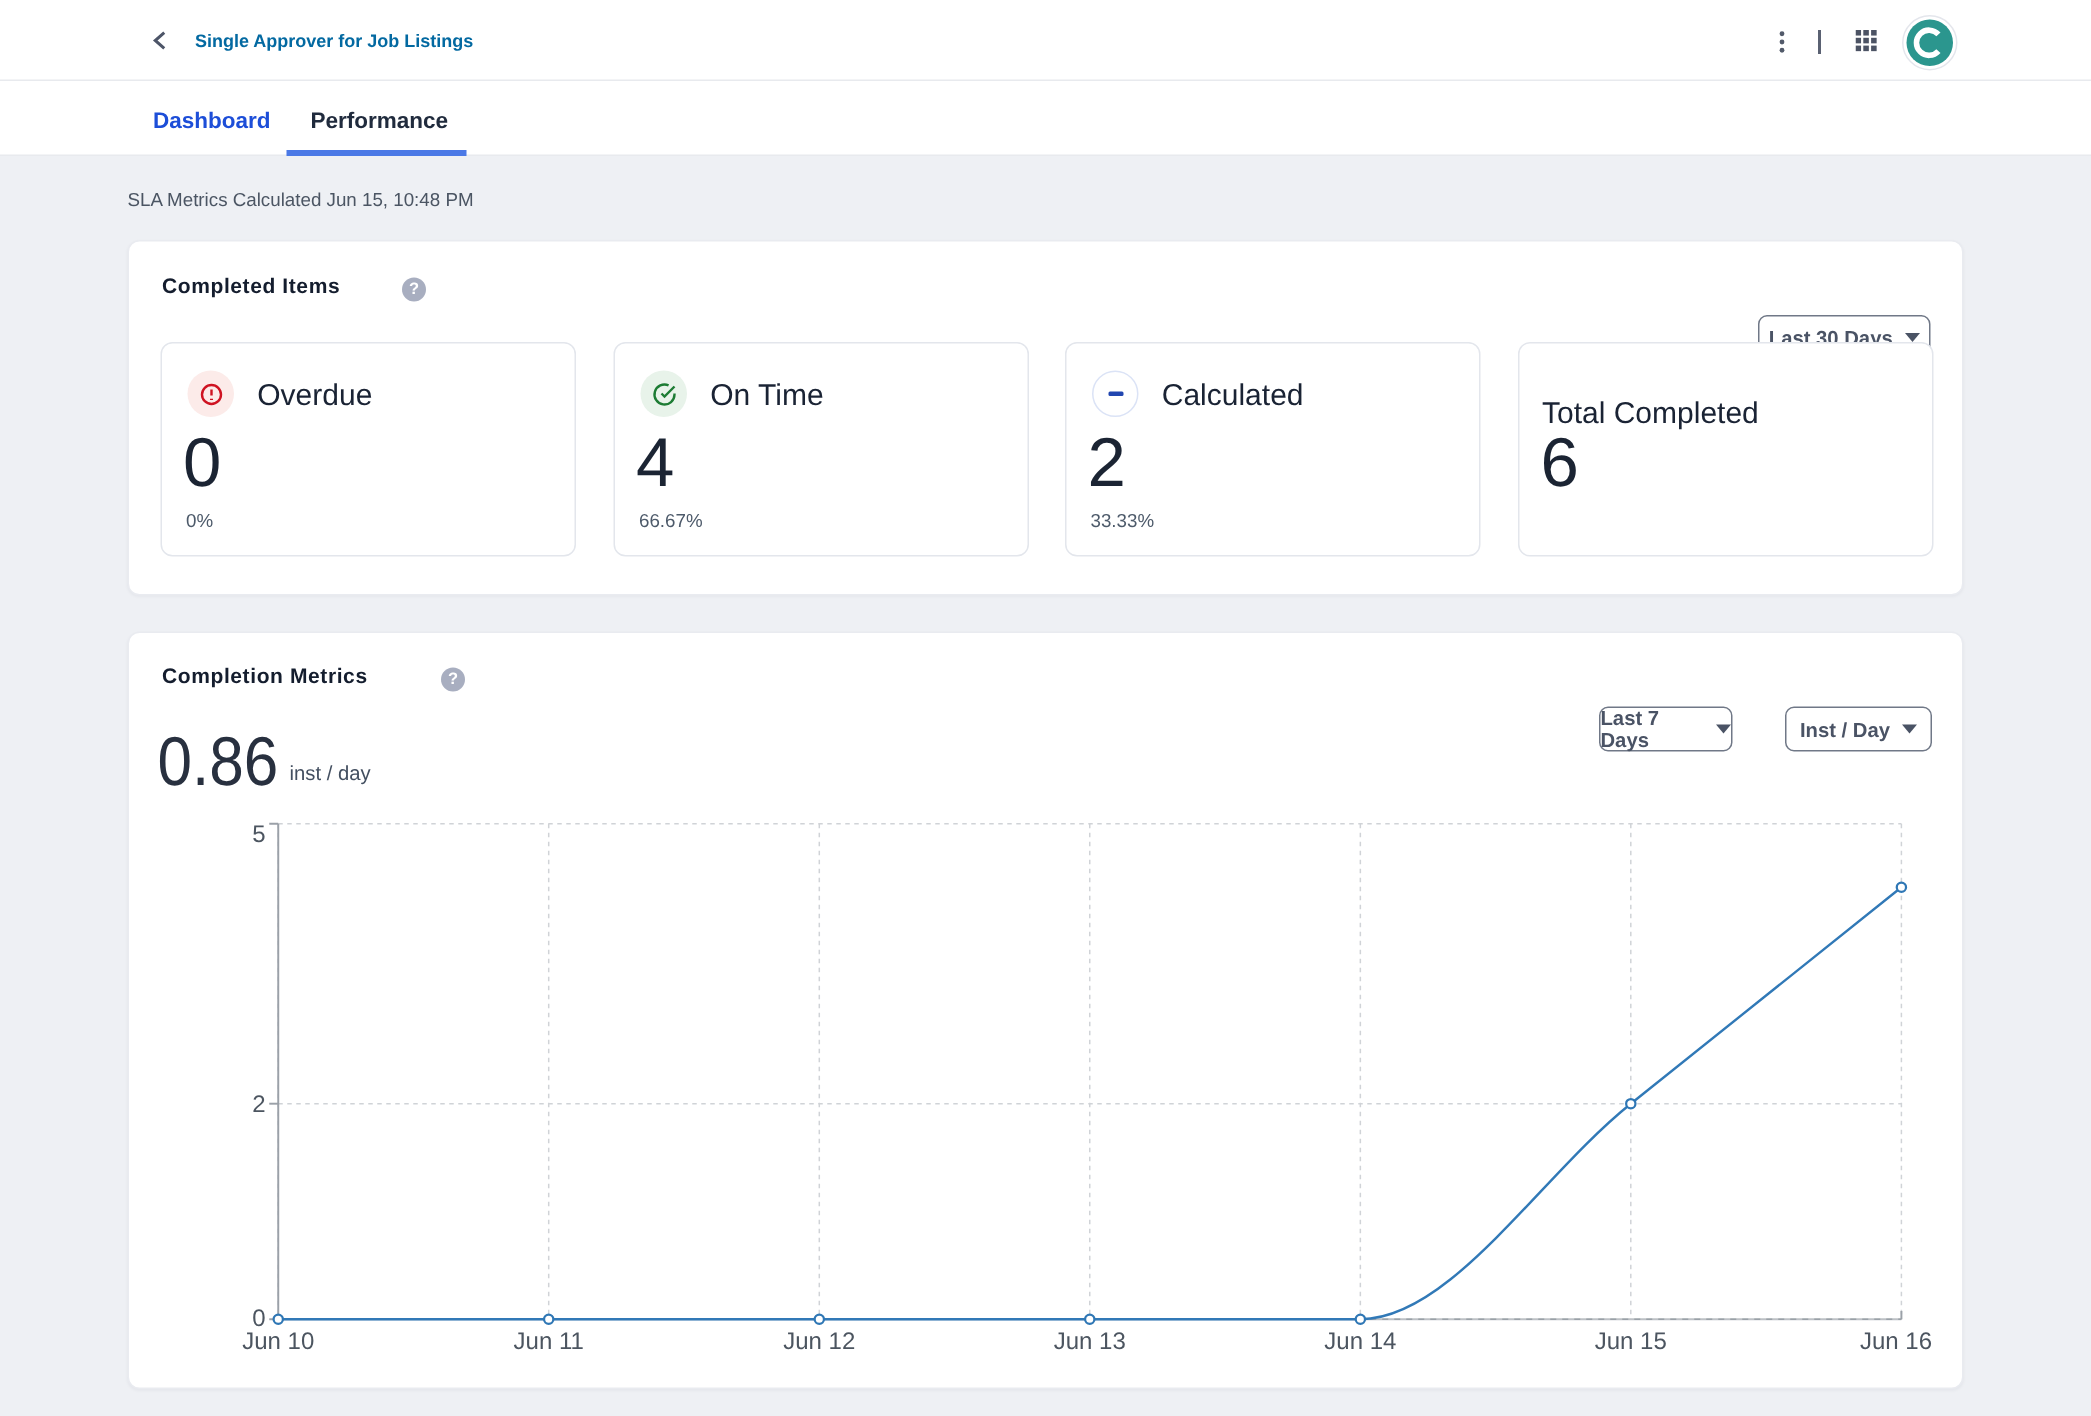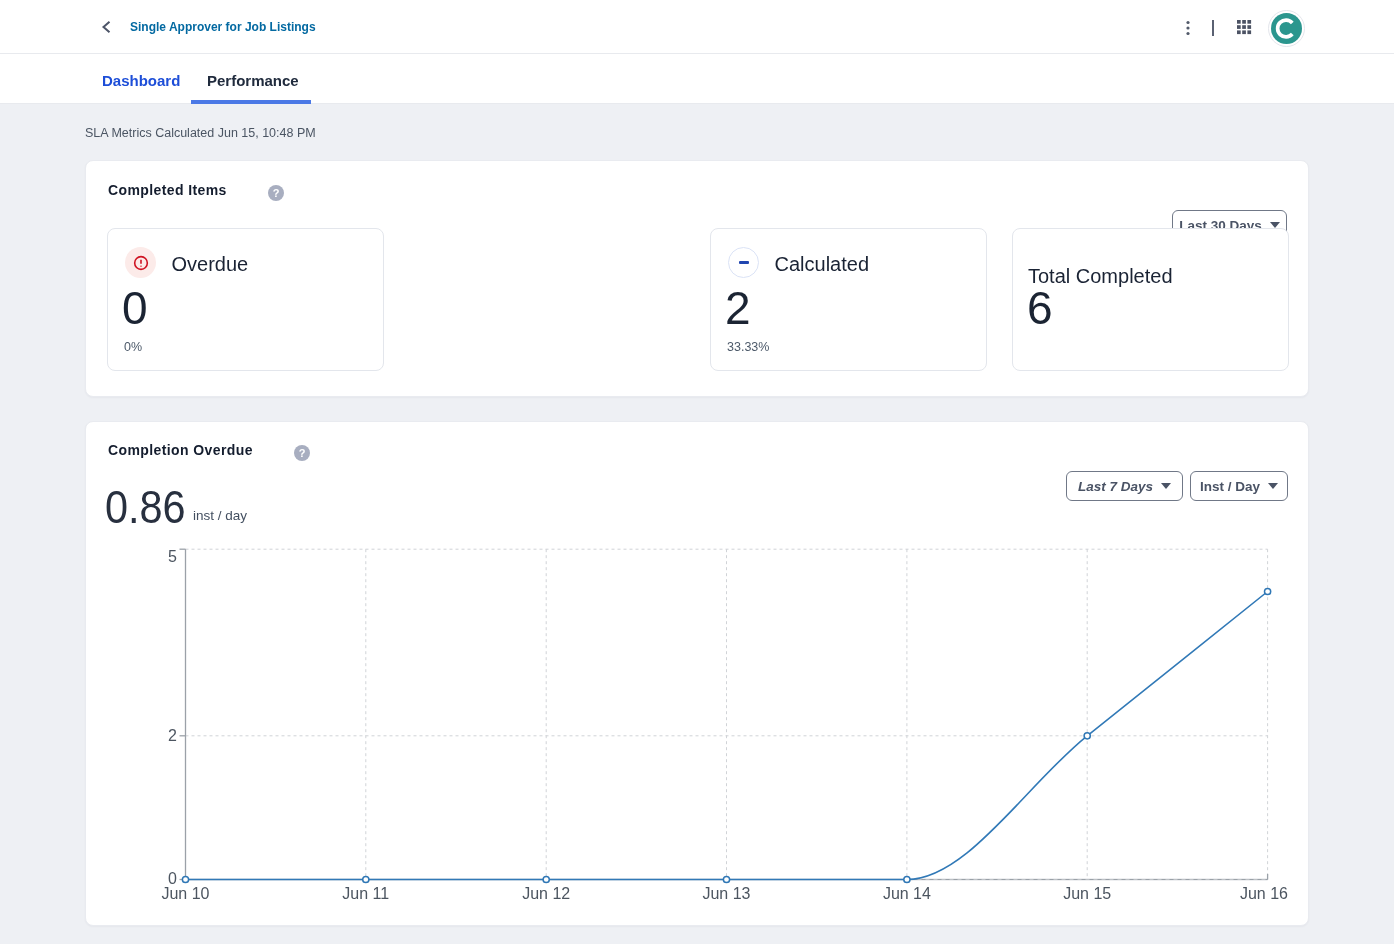--- a/index.html
+++ b/index.html
@@ -33,21 +33,21 @@
   .h2 { font-size:14px; letter-spacing:0.4px; font-weight:700; color:#141d2e; }
   #h2a { left:108px; top:182px; }
   #h2b { left:108px; top:442px; }
   .help { width:16px; height:16px; border-radius:50%; background:#a8aec0; color:#fff; font-size:11px; font-weight:700; text-align:center; line-height:16px; }
   #help1 { left:268px; top:185px; }
   #help2 { left:294px; top:445px; }
 
   .btn { height:30px; border:1px solid #707887; border-radius:6px; background:#fff; color:#4a5365; font-size:13.5px; font-weight:700; display:flex; align-items:center; justify-content:center; gap:8px;margin-top:27px; }
   .caret { width:0; height:0; border-left:5px solid transparent; border-right:5px solid transparent; border-top:6px solid #4a5365; }
   #btn30 { left:1172px; top:183px; width:115px; }
-  #btn7 { left:1066px; top:444px; width:117px;font-style:italic; }
+  #btn7 { left:1066px; top:444px; width:89px; }
   #btnInst { left:1190px; top:444px; width:98px; }
 
   .stat { top:228px; width:277px; height:143px; background:#fff; border:1px solid #e3e6ec; border-radius:8px; }
   #st1 { left:107px; } #st2 { left:409px; } #st3 { left:710px; } #st4 { left:1012px; }
   .sicon { position:absolute; left:17px; top:18px; width:31px; height:31px; border-radius:50%; display:flex; align-items:center; justify-content:center; }
   .slabel { position:absolute; left:63.5px; top:24px; font-size:20px; color:#1a2334; }
   .snum { position:absolute; left:14px; top:56px; font-size:46px; font-weight:400; color:#1b2433; line-height:46px; }
   .spct { position:absolute; left:16px; top:111px; font-size:12.5px; color:#4d5a6a; }
 
   #big { left:105px; top:484px; font-size:46px; color:#28303f; line-height:46px; transform:scaleX(0.9); transform-origin:left center; }
@@ -105,35 +105,46 @@
       <svg width="16" height="16" viewBox="0 0 24 24" fill="none" stroke="#cf1322" stroke-width="2.4">
           <circle cx="12" cy="12" r="9.5"></circle>
           <line x1="12" y1="7" x2="12" y2="13"></line>
           <line x1="12" y1="16.2" x2="12" y2="17.4" stroke-width="3"></line>
         </svg>
     </div>
     <div class="slabel">Overdue</div>
     <div class="snum">0</div>
     <div class="spct">0%</div>
   </div>
+  <div id="st2" class="stat abs">
+    <div class="sicon" style="background:#e8f3ea;">
+      <svg width="16" height="16" viewBox="0 0 24 24" fill="none" stroke="#1d7c34" stroke-width="2.4">
+          <path d="M22 11.08V12a10 10 0 1 1-5.93-9.14"></path>
+          <polyline points="22 4 12 14.01 9 11.01"></polyline>
+        </svg>
+    </div>
+    <div class="slabel">On Time</div>
+    <div class="snum">4</div>
+    <div class="spct">66.67%</div>
+  </div>
   <div id="st3" class="stat abs">
     <div class="sicon" style="background:#fff;border:1.3px solid #dbe3f6;">
       <div style="width:10px;height:2.6px;background:#2146b0;border-radius:1px;"></div>
     </div>
     <div class="slabel">Calculated</div>
     <div class="snum">2</div>
     <div class="spct">33.33%</div>
   </div>
   <div id="st4" class="stat abs">
     <div class="slabel" style="left:15px;top:36px;">Total Completed</div>
     <div class="snum">6</div>
   </div>
 
   <div id="card2" class="card abs"></div>
-  <div id="h2b" class="h2 abs">Completion Overdue</div>
+  <div id="h2b" class="h2 abs">Completion Metrics</div>
   <div id="help2" class="help abs">?</div>
   <div id="btn7" class="btn abs">Last 7 Days <span class="caret"></span></div>
   <div id="btnInst" class="btn abs">Inst / Day <span class="caret"></span></div>
   <div id="big" class="abs">0.86</div>
   <div id="bigunit" class="abs">inst / day</div>
 
   <svg id="chart" class="abs" width="1224" height="370" viewBox="0 0 1224 370">
 
     <g stroke="#d0d3d7" stroke-width="1" stroke-dasharray="3 3" fill="none">
       <line x1="100.5" y1="9.2" x2="1182.6" y2="9.2"></line>

